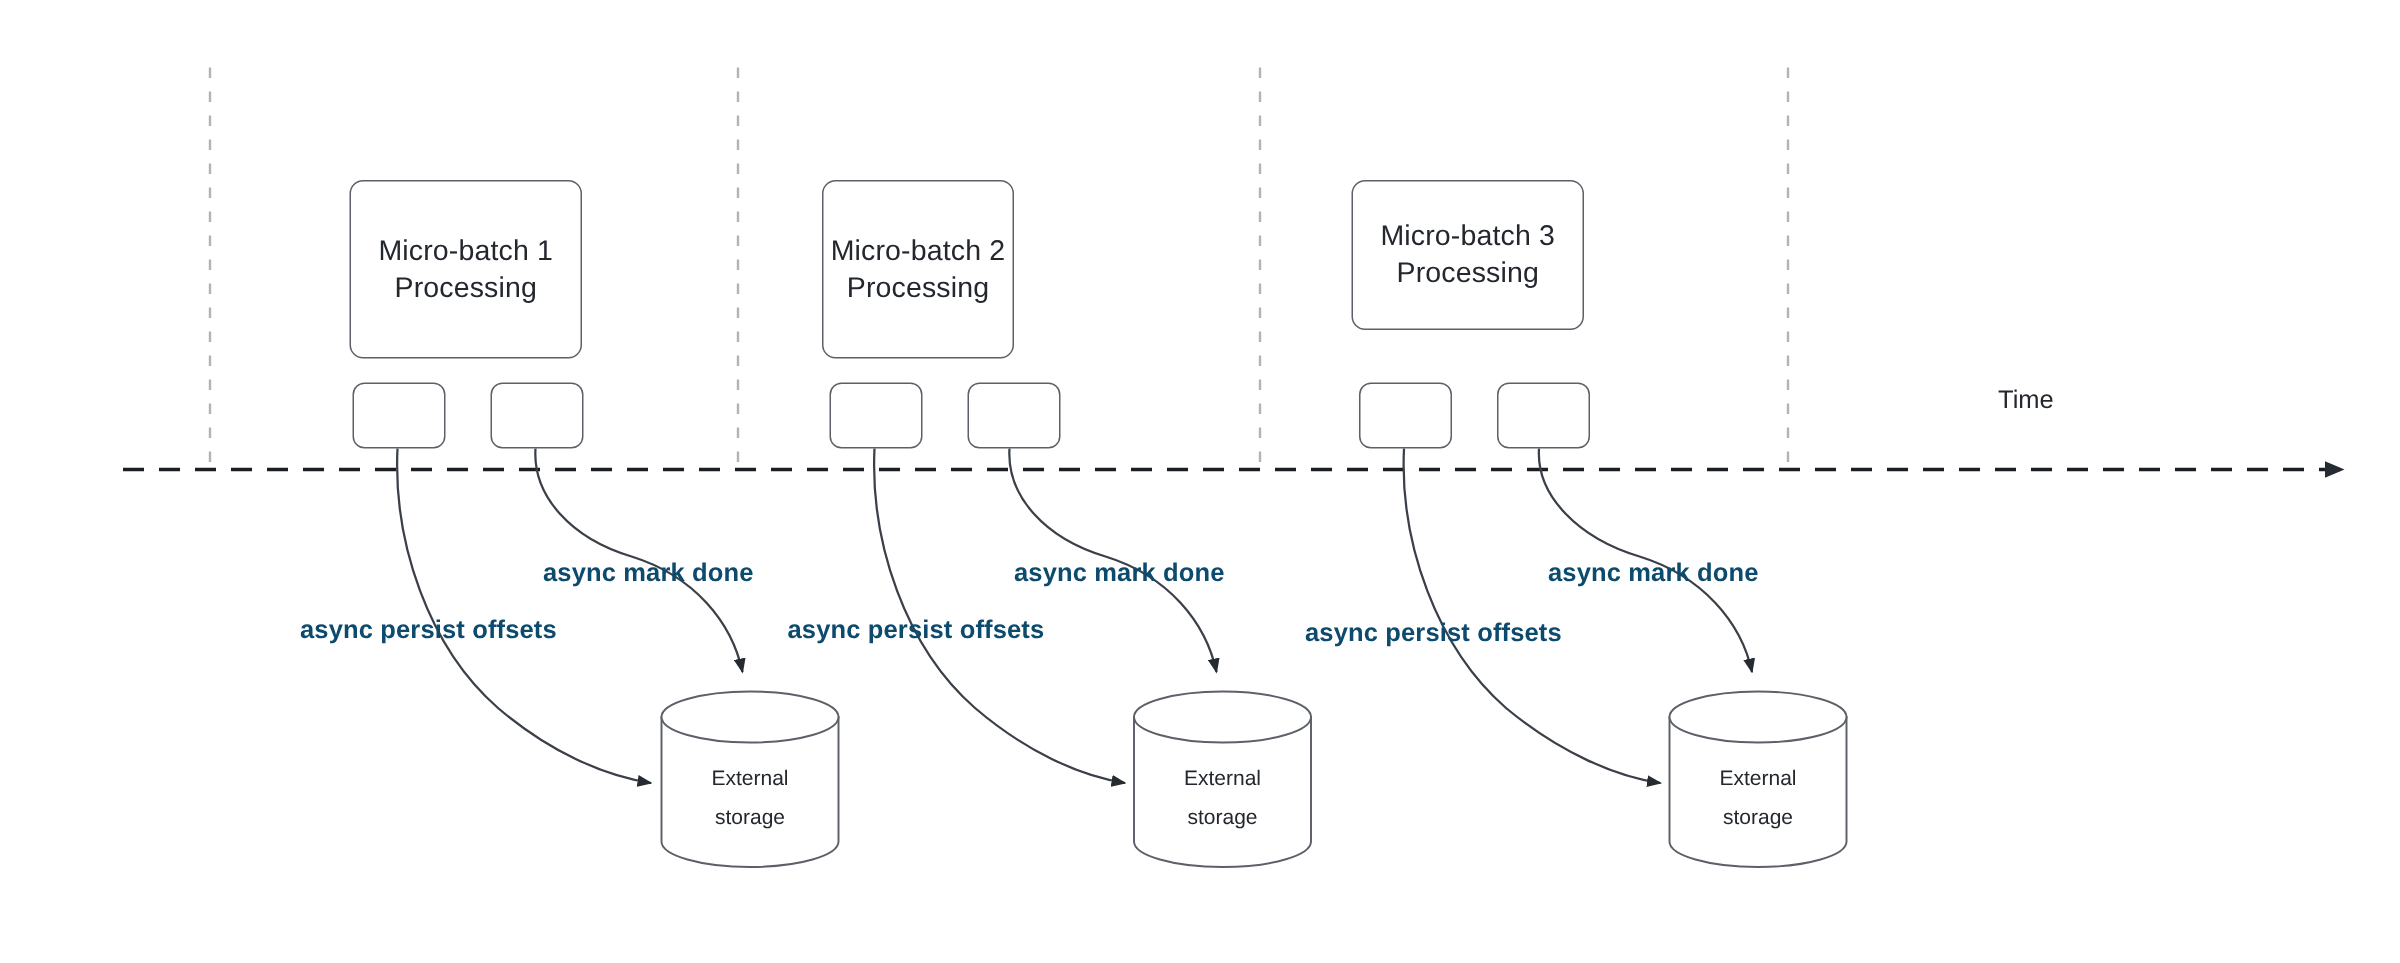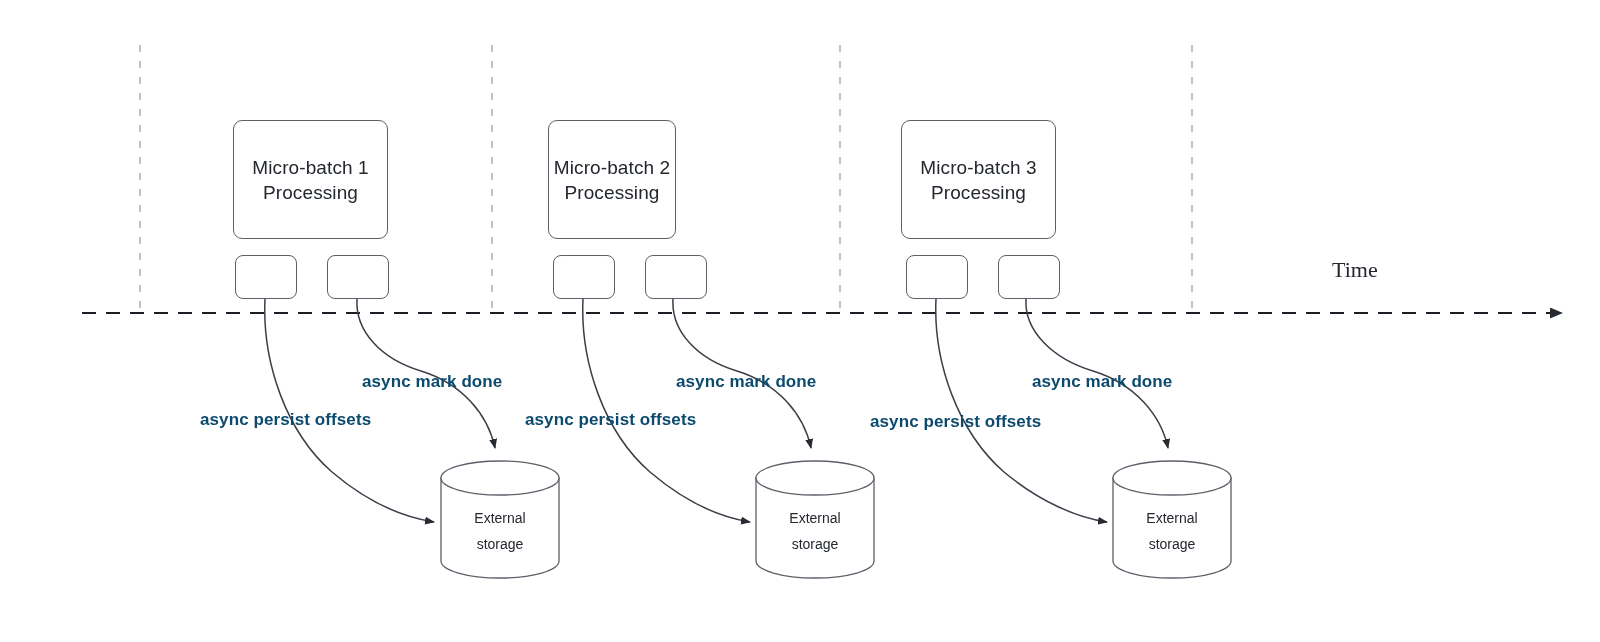--- a/index.html
+++ b/index.html
@@ -81,24 +81,23 @@
     font-size: 17px;
     font-weight: bold;
     color: #0c4a6e;
     white-space: nowrap;
     letter-spacing: 0.1px;
   }
 
   
   .time-label {
     position: absolute;
-    font-size: 22px;
+    font-size: 17px;
     color: #23272e;
     white-space: nowrap;
-    font-family: Liberation Serif, serif;
   }
 </style>
 </head>
 <body>
 
 <div id="canvas">
 
   <svg class="layer" viewBox="0 0 1600 642" xmlns="http://www.w3.org/2000/svg">
     <defs>
       <marker id="arrowhead" markerWidth="10" markerHeight="8" refX="9" refY="4" orient="auto" markerUnits="userSpaceOnUse">
@@ -158,21 +157,21 @@
       <div class="batch-label">Micro-batch 2
 Processing</div>
     </div>
     <div class="task-box" style="left:553px; top:255px; width:62px; height:44px;"></div>
     <div class="task-box" style="left:645px; top:255px; width:62px; height:44px;"></div>
     <div class="cyl-text" style="left:756px; top:505px; width:118px;">External
 storage</div>
     <div class="edge-label" style="left:525px; top:410px;">async persist offsets</div>
     <div class="edge-label" style="left:676px; top:372px;">async mark done</div>
 
-    <div class="batch-box" style="left:901px; top:120px; width:155px; height:119px;">
+    <div class="batch-box" style="left:901px; top:120px; width:155px; height:100px;">
       <div class="batch-label">Micro-batch 3
 Processing</div>
     </div>
     <div class="task-box" style="left:906px; top:255px; width:62px; height:44px;"></div>
     <div class="task-box" style="left:998px; top:255px; width:62px; height:44px;"></div>
     <div class="cyl-text" style="left:1113px; top:505px; width:118px;">External
 storage</div>
     <div class="edge-label" style="left:870px; top:412px;">async persist offsets</div>
     <div class="edge-label" style="left:1032px; top:372px;">async mark done</div>
 

